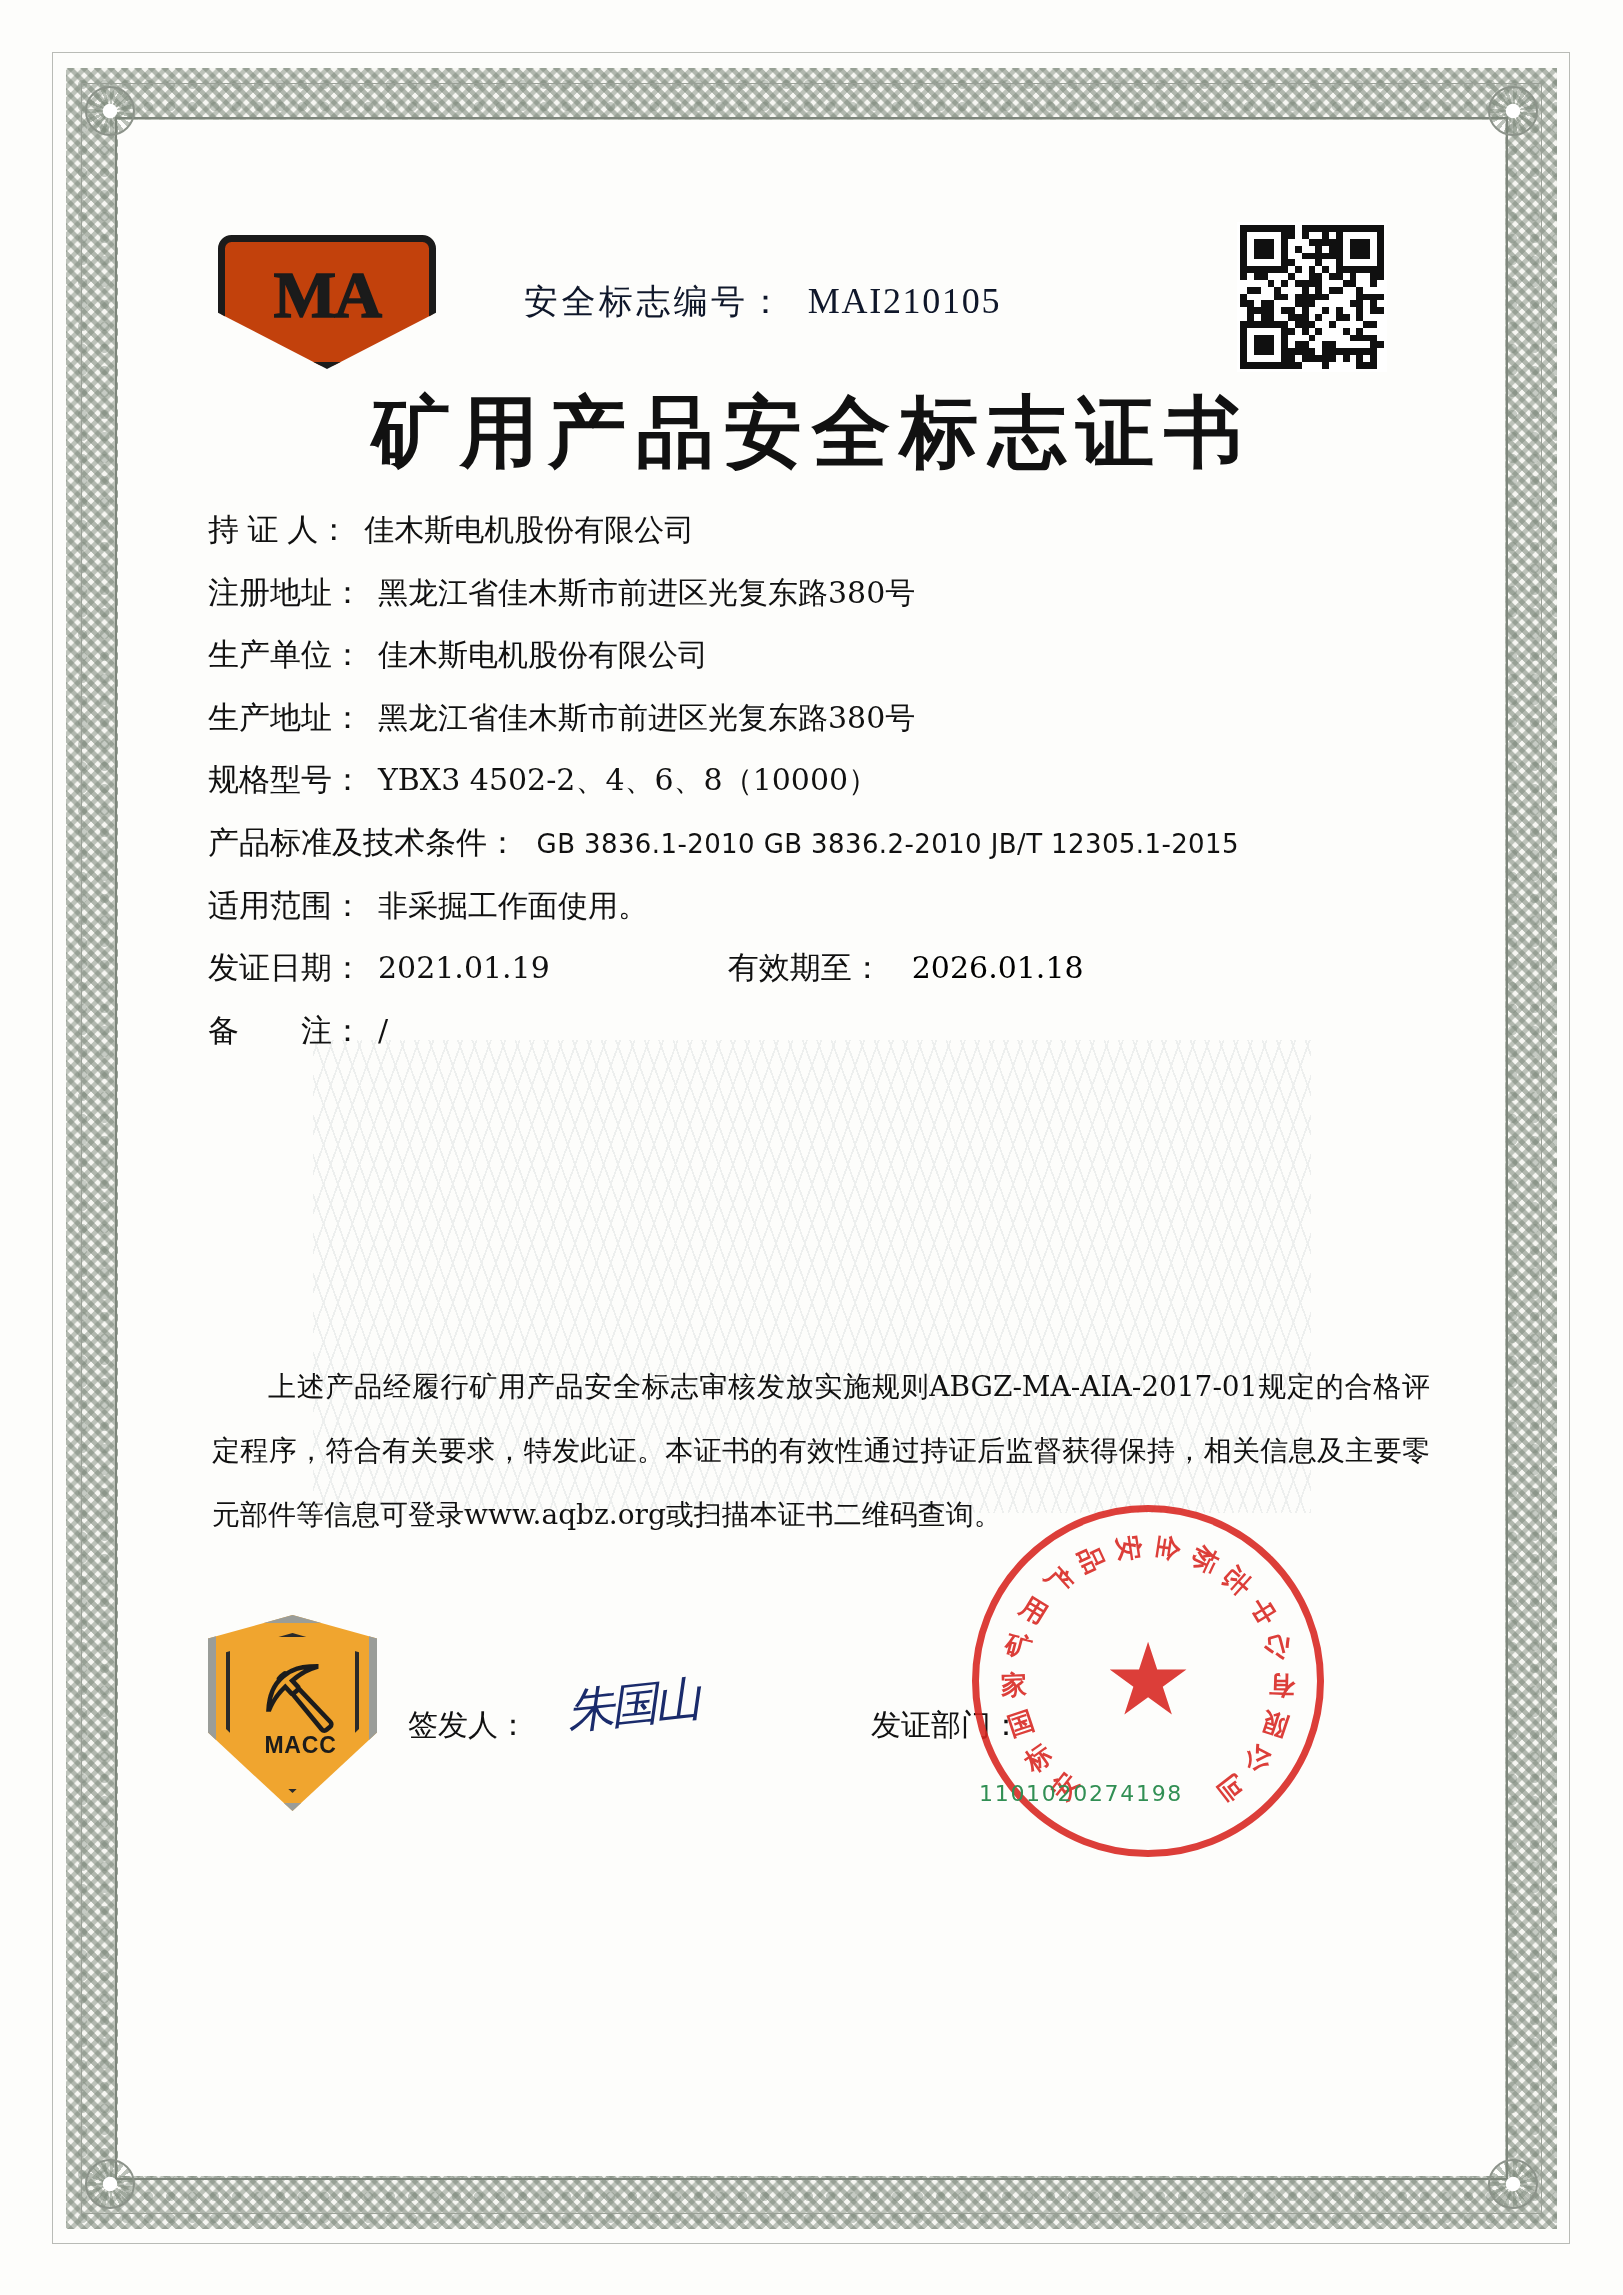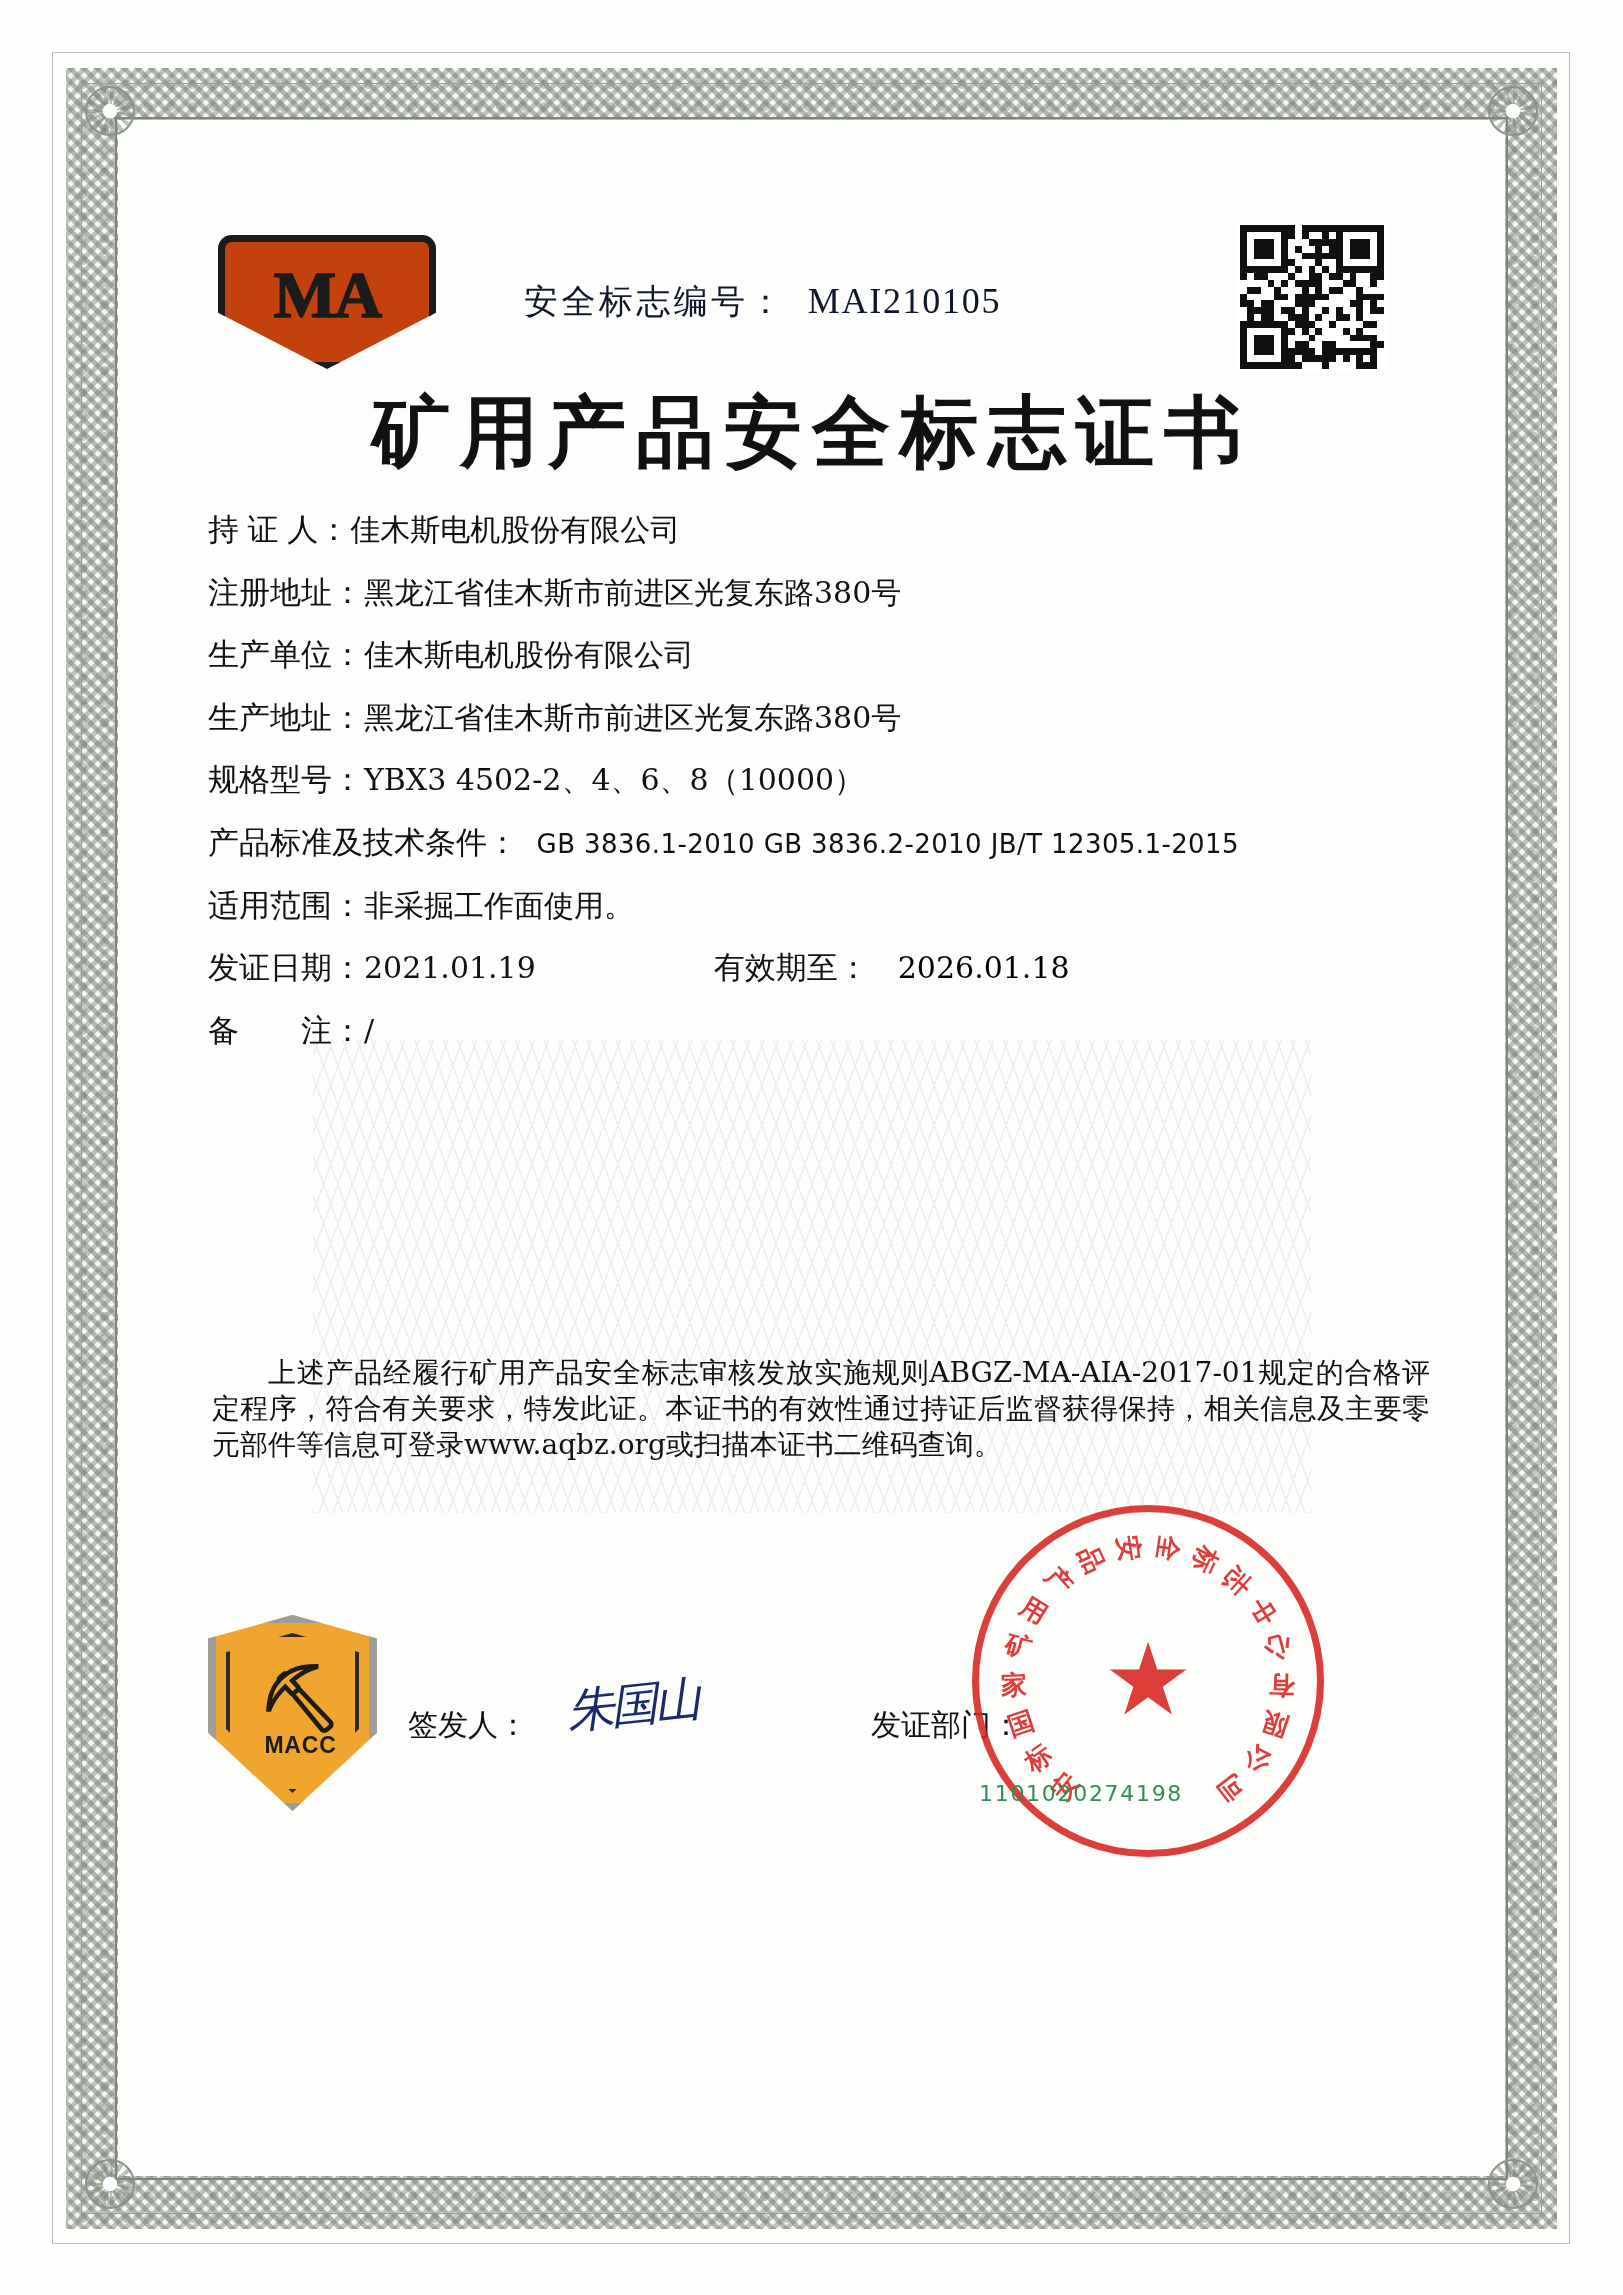--- a/index.html
+++ b/index.html
@@ -191,21 +191,21 @@
     font-size: 31px;
     color: #111111;
     font-family: Liberation Sans, sans-serif;
     font-weight: 500;
     white-space: nowrap;
   }
   .row .v {
     font-size: 30px;
     color: #111111;
     font-family: "DejaVu Serif", serif;
-    margin-left: 1px;
+    margin-left: 15px;
     white-space: nowrap;
   }
   .row .v.mono {
     font-family: "DejaVu Sans", sans-serif;
     font-size: 26px;
     letter-spacing: 0.4px;
   }
   .row.std .k { white-space: nowrap; }
   .row.std .v { margin-left: 18.6px; }
 
@@ -222,21 +222,21 @@
     margin-left: 29px;
     font-family: "DejaVu Serif", serif;
   }
 
   
   .statement {
     position: absolute;
     left: 85px; top: 1228px;
     width: 1218px;
     font-size: 28px;
-    line-height: 36px;
+    line-height: 64px;
     color: #111111;
     font-family: "DejaVu Serif", serif;
     text-align: justify;
     text-indent: 56px;
   }
 
   
   .macc {
     position: absolute;
     left: 81px; top: 1488px;

